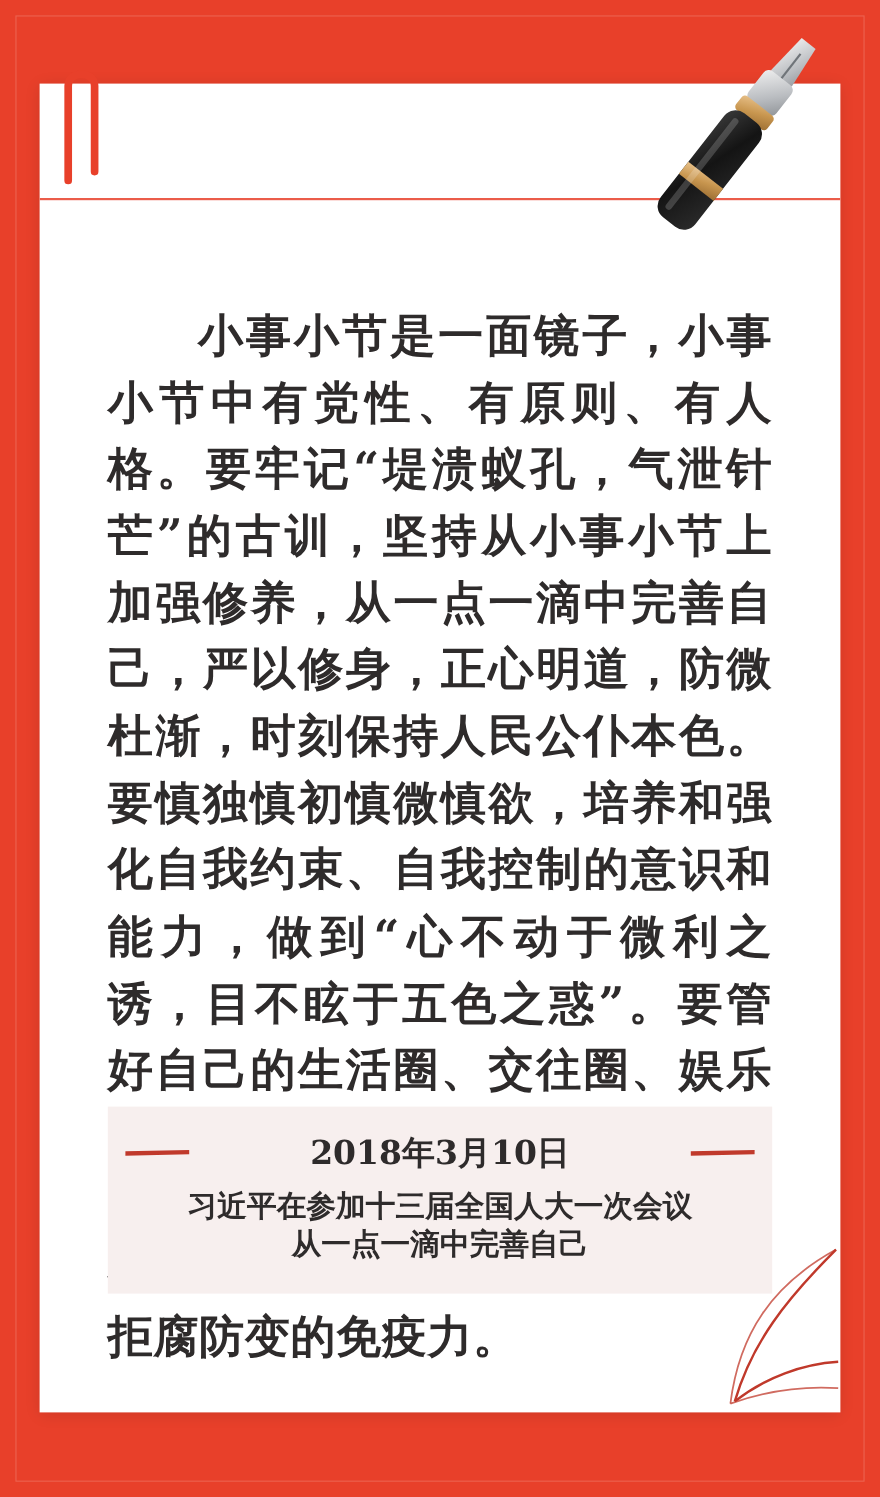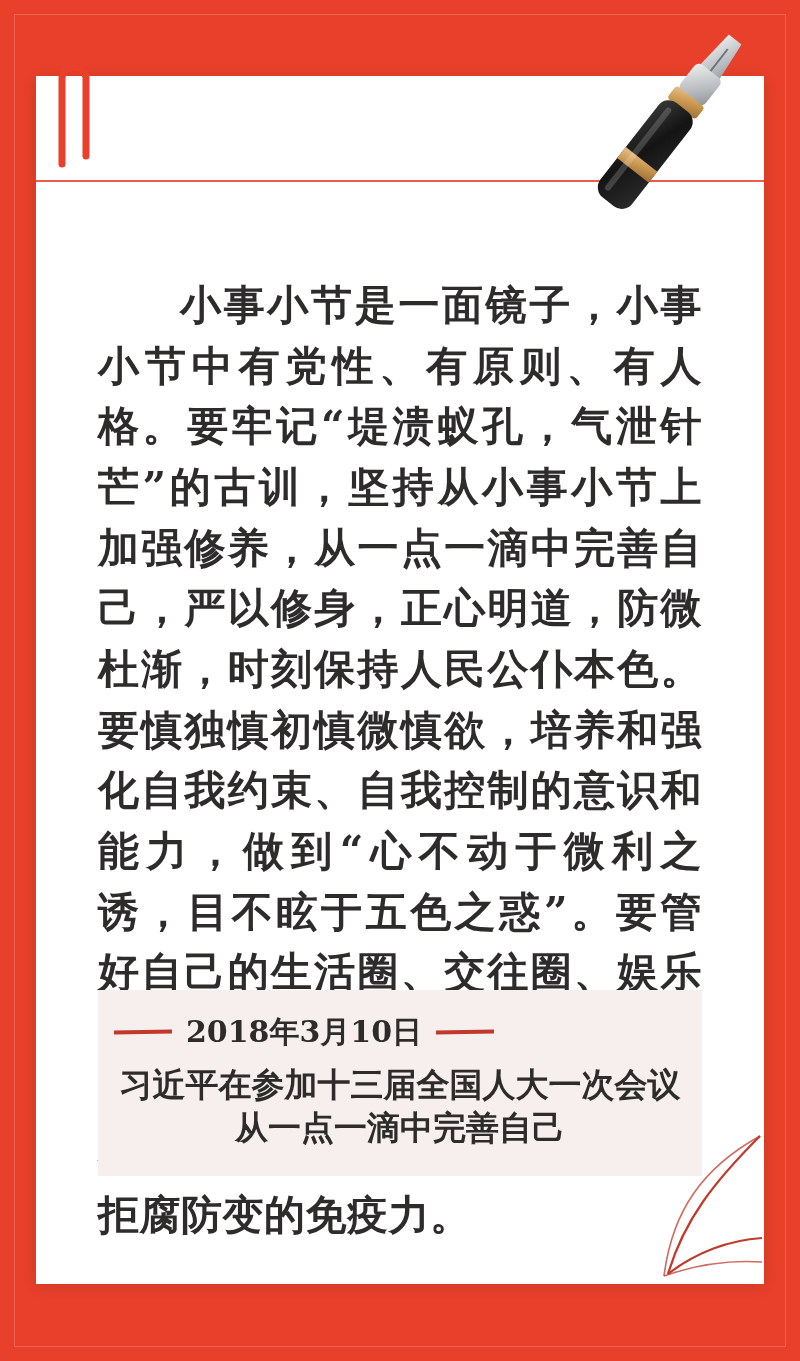--- a/index.html
+++ b/index.html
@@ -102,41 +102,40 @@
     bottom: 108px;
     width: 604px;
     background: #f7efee;
     padding: 22px 16px 26px 16px;
     box-sizing: border-box;
     text-align: center;
   }
   #date-row {
     display: flex;
     align-items: center;
-    justify-content: flex-start;
-    gap: 14px;
+    justify-content: space-between;
     margin-bottom: 10px;
   }
   .dash {
     display: block;
     width: 58px;
     height: 0;
     border-top: 4px solid #c0392b;
     transform: skewY(-1.2deg);
   }
   #date-text {
     font-family: "DejaVu Serif", "Liberation Serif", serif;
     font-size: 30px;
     font-weight: 700;
     color: #2e2b2b;
     white-space: nowrap;
   }
   .src-line {
     font-family: "DejaVu Sans", "Liberation Sans", sans-serif;
-    font-size: 33px;
+    font-size: 27px;
     font-weight: 700;
     color: #2e2b2b;
     line-height: 1.32;
   }
 
   
   #curl {
     position: absolute;
     right: 0;
     bottom: 0;

